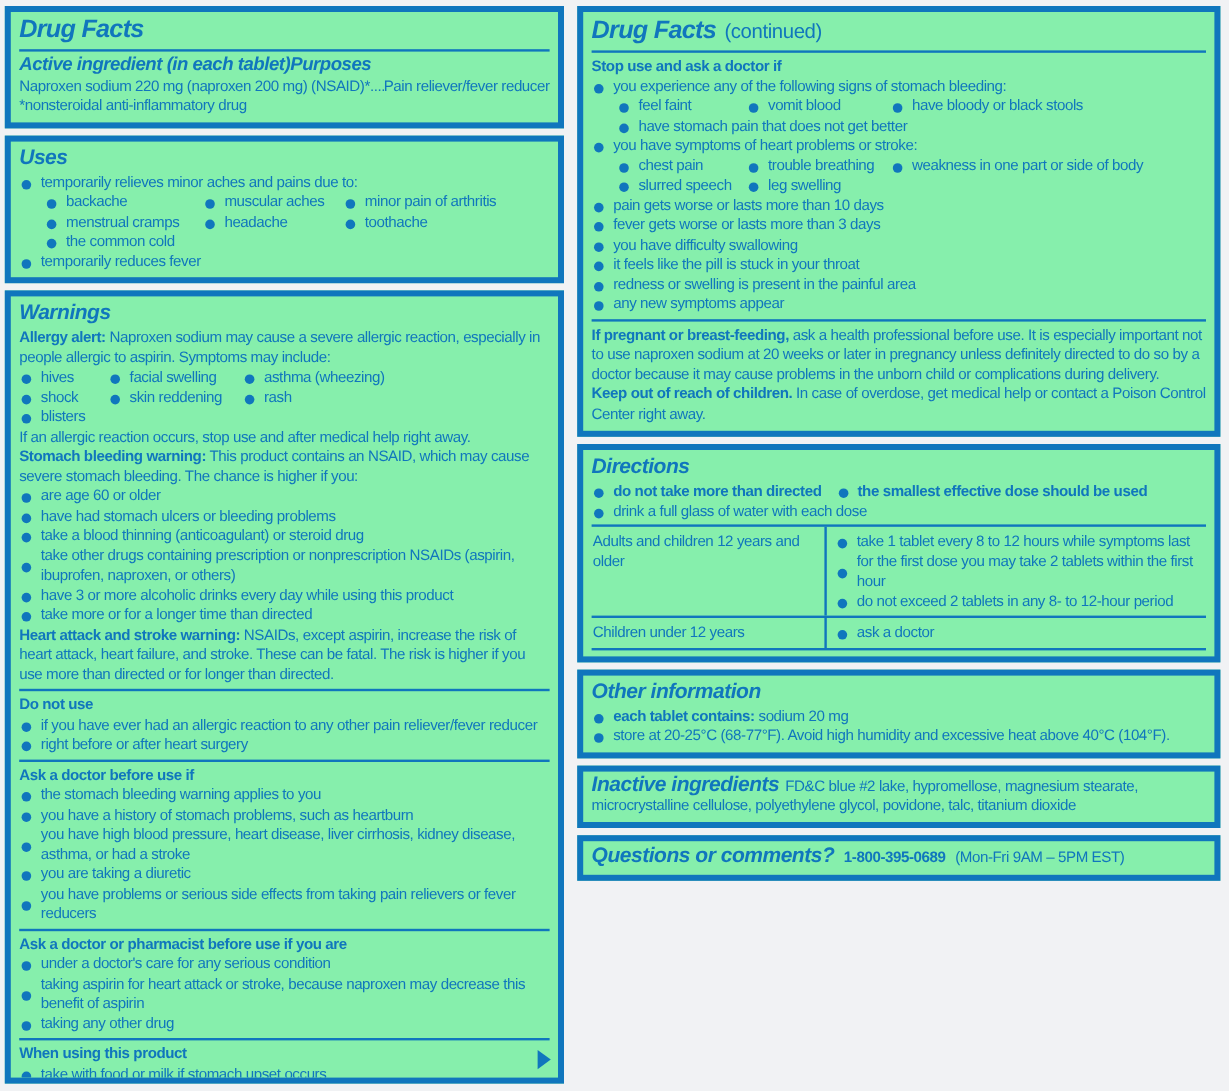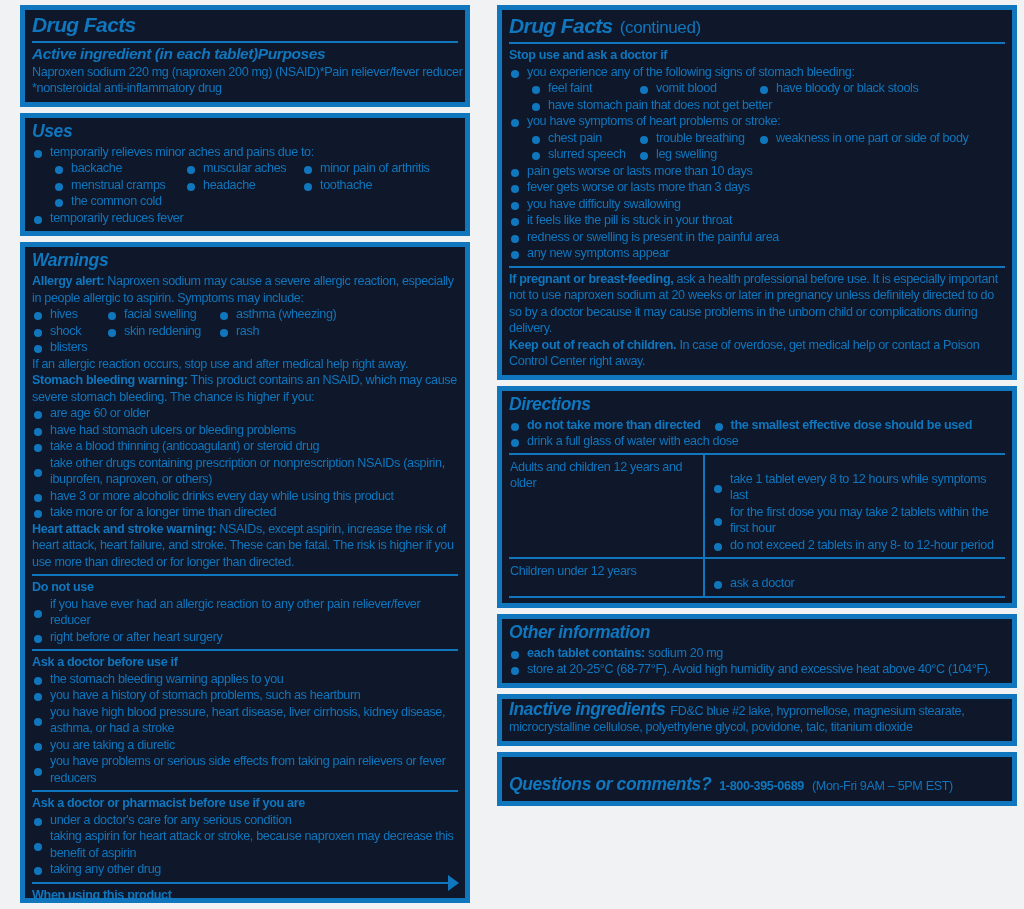--- a/index.html
+++ b/index.html
@@ -13,21 +13,21 @@
     color:var(--blue);
     font-family:"Liberation Sans", sans-serif;
     font-size:12.6px;
     line-height:16.5px;
     letter-spacing:-0.35px;
   }
   .page{display:flex;gap:11px;padding:5px 3px 0 4px;}
   .col{display:flex;flex-direction:column;gap:6px;}
   .col-left{width:466px;height:898px;}
   .col-right{width:536px;}
-  .box{background:#0f172a;border:5px solid var(--blue);padding:2px 7px 5px 7px;overflow:hidden;position:relative;margin-left:16px;}
+  .box{background:#86efac;border:5px solid var(--blue);padding:2px 7px 5px 7px;overflow:hidden;position:relative;}
   .grow{flex:1;}
 
   .panel-title{font-size:21px;line-height:26px;font-weight:bold;font-style:italic;letter-spacing:-0.6px;}
   .panel-title-row{display:flex;align-items:baseline;gap:7px;border-bottom:2px solid var(--blue);padding:1px 0 3px 0;margin-bottom:3px;}
   .panel-title-suffix{font-size:17px;font-weight:normal;font-style:normal;text-align:center;}
   .underlined{border-bottom:2px solid var(--blue);padding-bottom:3px;margin-bottom:3px;}
   .sec-title{font-size:17.5px;line-height:22px;font-weight:bold;font-style:italic;letter-spacing:-0.4px;margin-bottom:2px;}
   .subhead{font-size:15.5px;font-weight:bold;font-style:italic;letter-spacing:-0.4px;}
   .row-between{display:flex;justify-content:flex-start;align-items:baseline;margin-bottom:1px;}
   .bhead{font-weight:bold;}
@@ -42,21 +42,21 @@
   .grid-signs{display:grid;grid-template-columns:108px 120px 1fr;}
   .cols-inline{display:flex;gap:12px;}
 
   .dotline{display:flex;white-space:nowrap;}
   .dotline .dots{flex:1;overflow:hidden;}
 
   .dtable{border-top:2px solid var(--blue);border-bottom:2px solid var(--blue);margin-top:3px;}
   .drow{display:flex;}
   .drow + .drow{border-top:2px solid var(--blue);}
   .dwho{width:196px;flex:none;border-right:2px solid var(--blue);padding:4px 4px 4px 1px;}
-  .ddoses{flex:1;padding:16px 0 4px 7px;}
+  .ddoses{flex:1;padding:4px 0 4px 7px;}
 
   .inline-title{font-size:17.5px;font-weight:bold;font-style:italic;letter-spacing:-0.4px;margin-right:5px;}
   .q-line{display:flex;align-items:baseline;gap:8px;padding:2px 0;}
   .q-phone{font-weight:bold;}
 
   .continuation-arrow{
     position:absolute;right:6px;bottom:7px;width:0;height:0;
     border-top:8px solid transparent;border-bottom:8px solid transparent;
     border-left:11px solid var(--blue);
   }
@@ -461,21 +461,21 @@
       <div class="li">
         <span class="dot"></span>
         <span class="btext">store at 20-25°C (68-77°F).  Avoid high humidity and excessive heat above 40°C (104°F).</span>
       </div>
     </section>
 
     <section class="box" style="min-height:48px">
       <div><span class="inline-title">Inactive ingredients</span><span>FD&amp;C blue #2 lake, hypromellose, magnesium stearate, microcrystalline cellulose, polyethylene glycol, povidone, talc, titanium dioxide</span></div>
     </section>
 
-    <section class="box" style="min-height:31px;padding-top:17px">
+    <section class="box" style="min-height:31px;padding-top:1px">
       <div class="q-line">
         <span class="inline-title" style="margin-right:0">Questions or comments?</span>
         <span class="q-phone">1-800-395-0689</span>
         <span>(Mon-Fri 9AM – 5PM EST)</span>
       </div>
     </section>
 
   </div>
 </div>
 

